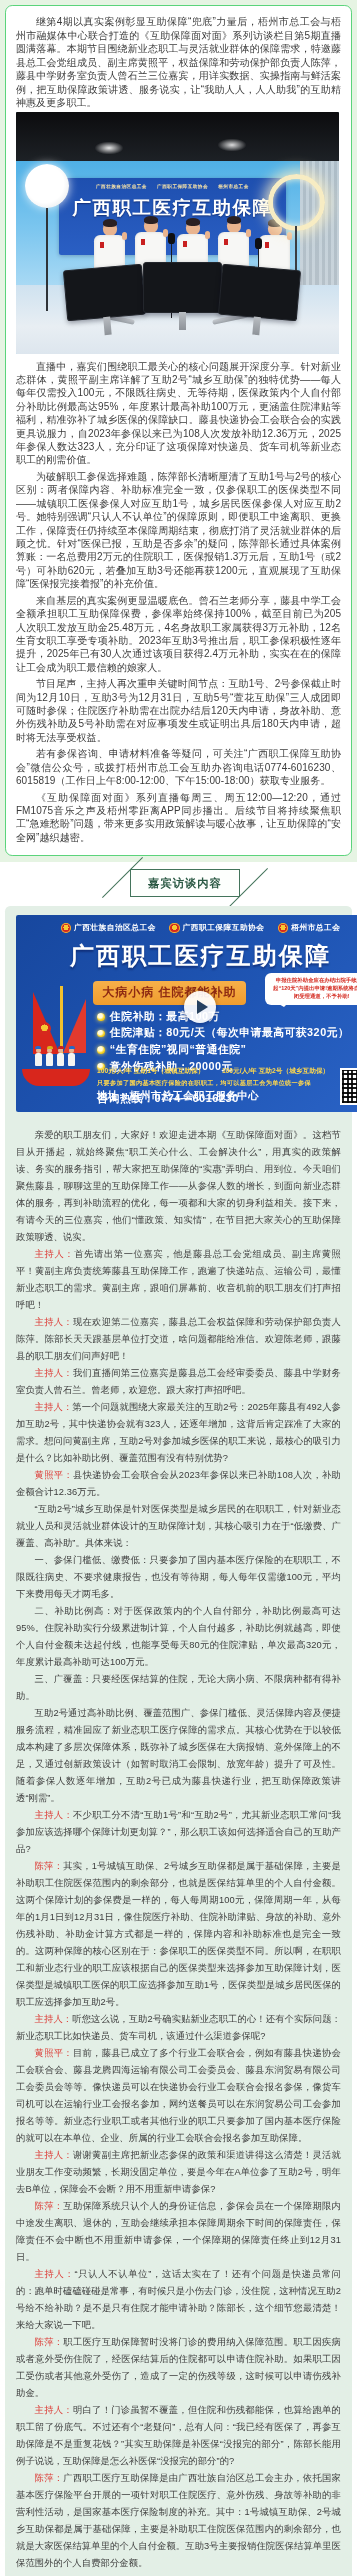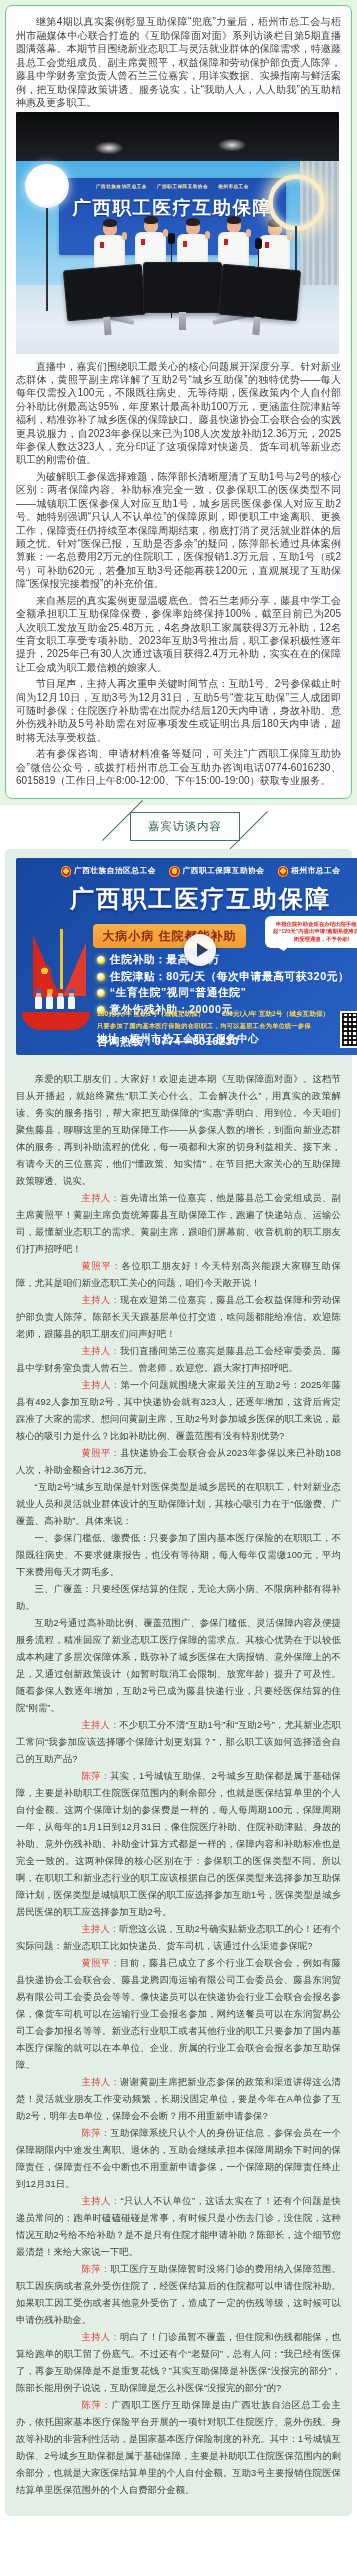--- a/index.html
+++ b/index.html
@@ -58,21 +58,21 @@
   .softbox{position:absolute;left:9.3px;top:52px;width:44px;height:44px;border-radius:50%;
     background:radial-gradient(circle at 45% 45%,#ffffff 0 55%,#d8dde2 100%);box-shadow:0 0 9.3px rgba(255,255,255,.8);}
   .softbox:after{content:"";position:absolute;left:50%;top:44px;width:2.1px;height:103px;margin-left:-1px;background:#2f3338;}
   .mic{position:absolute;width:1.5px;height:77px;background:#1c1e22;}
   .mic:before{content:"";position:absolute;left:-2.6px;top:-8.2px;width:6.7px;height:10.3px;background:#0e0f12;border-radius:3.1px;}
 
   
   .label-wrap{background:#ffffff;padding:7.2px 0 8.2px 0;display:flex;justify-content:center;}
   .section-label{
     position:relative;border:1px solid #43745b;color:#2c5a45;background:#fdfffd;
-    font-size:11.3px;font-weight:normal;letter-spacing:1px;padding:5.7px 17.5px;margin-left:13px;
+    font-size:11.3px;font-weight:bold;letter-spacing:1px;padding:5.7px 17.5px;margin-left:13px;
   }
   .section-label .diag{position:absolute;width:57px;height:0;border-top:1px solid #43745b;transform:rotate(-45deg);}
   .section-label .diag.l{left:-37px;top:7.2px;}
   .section-label .diag.r{right:-37px;bottom:7.2px;}
 
   
   .card-green{
     background:#e3efe6;margin:0 5.2px;border-radius:5.2px;
     padding:9.3px 10.8px 17.5px 10.8px;box-sizing:border-box;position:relative;
   }
@@ -117,21 +117,21 @@
   .po-play{position:absolute;left:50%;top:76px;width:32px;height:32px;margin-left:-16px;border-radius:50%;
     background:rgba(255,255,255,.92);box-shadow:0 1px 5.2px rgba(0,0,40,.4);cursor:pointer;}
   .po-play:after{content:"";position:absolute;left:13px;top:8.8px;border-style:solid;border-width:7.2px 0 7.2px 11.3px;border-color:transparent transparent transparent #27415f;}
 
   
   .transcript{margin-top:15.5px;}
   .transcript p{
     margin:0;font-size:9.3px;line-height:17px;color:#3d3d3d;
     text-align:justify;text-indent:2em;letter-spacing:0.1px;
   }
-  .speaker{color:#dd3b36;margin-left:47px;}
+  .speaker{color:#dd3b36;}
 </style>
 </head>
 <body>
 
 <div class="page">
 
   <div class="section-top">
     <div class="card-main">
       <div class="intro">
           <p>继第4期以真实案例彰显互助保障“兜底”力量后，梧州市总工会与梧州市融媒体中心联合打造的《互助保障面对面》系列访谈栏目第5期直播圆满落幕。本期节目围绕新业态职工与灵活就业群体的保障需求，特邀藤县总工会党组成员、副主席黄照平，权益保障和劳动保护部负责人陈萍，藤县中学财务室负责人曾石兰三位嘉宾，用详实数据、实操指南与鲜活案例，把互助保障政策讲透、服务说实，让“我助人人，人人助我”的互助精神惠及更多职工。</p>
@@ -190,21 +190,22 @@
         <div class="monitor" style="left:49px;top:155px;transform:rotate(-5deg);"></div>
         <div class="monitor" style="left:127px;top:150px;"></div>
         <div class="monitor" style="left:204px;top:155px;transform:rotate(5deg);"></div>
       </div>
 
       <div class="intro">
           <p>直播中，嘉宾们围绕职工最关心的核心问题展开深度分享。针对新业态群体，黄照平副主席详解了互助2号“城乡互助保”的独特优势——每人每年仅需投入100元，不限既往病史、无等待期，医保政策内个人自付部分补助比例最高达95%，年度累计最高补助100万元，更涵盖住院津贴等福利，精准弥补了城乡医保的保障缺口。藤县快递协会工会联合会的实践更具说服力，自2023年参保以来已为108人次发放补助12.36万元，2025年参保人数达323人，充分印证了这项保障对快递员、货车司机等新业态职工的刚需价值。</p>
           <p>为破解职工参保选择难题，陈萍部长清晰厘清了互助1号与2号的核心区别：两者保障内容、补助标准完全一致，仅参保职工的医保类型不同——城镇职工医保参保人对应互助1号，城乡居民医保参保人对应互助2号。她特别强调“只认人不认单位”的保障原则，即便职工中途离职、更换工作，保障责任仍持续至本保障周期结束，彻底打消了灵活就业群体的后顾之忧。针对“医保已报，互助是否多余”的疑问，陈萍部长通过具体案例算账：一名总费用2万元的住院职工，医保报销1.3万元后，互助1号（或2号）可补助620元，若叠加互助3号还能再获1200元，直观展现了互助保障“医保报完接着报”的补充价值。</p>
           <p>来自基层的真实案例更显温暖底色。曾石兰老师分享，藤县中学工会全额承担职工互助保障保费，参保率始终保持100%，截至目前已为205人次职工发放互助金25.48万元，4名身故职工家属获得3万元补助，12名生育女职工享受专项补助。2023年互助3号推出后，职工参保积极性逐年提升，2025年已有30人次通过该项目获得2.4万元补助，实实在在的保障让工会成为职工最信赖的娘家人。</p>
           <p>节目尾声，主持人再次重申关键时间节点：互助1号、2号参保截止时间为12月10日，互助3号为12月31日，互助5号“萱花互助保”三人成团即可随时参保；住院医疗补助需在出院办结后120天内申请，身故补助、意外伤残补助及5号补助需在对应事项发生或证明出具后180天内申请，超时将无法享受权益。</p>
-          <p>若有参保咨询、申请材料准备等疑问，可关注“广西职工保障互助协会”微信公众号，或拨打梧州市总工会互助办咨询电话0774-6016230、6015819（工作日上午8:00-12:00、下午15:00-19:00）获取专业服务。</p>
+          <p>若有参保咨询、申请材料准备等疑问，可关注“广西职工保障互助协会”微信公众号，或拨打梧州市总工会互助办咨询电话0774-6016230、6015819（工作日上午8:00-12:00、下午15:00-18:00）获取专业服务。</p>
+          <p>《互助保障面对面》系列直播每周三、周五12:00—12:20，通过FM1075音乐之声及梧州零距离APP同步播出。后续节目将持续聚焦职工“急难愁盼”问题，带来更多实用政策解读与暖心故事，让互助保障的“安全网”越织越密。</p>
         </div>
     </div>
   </div>
 
   <div class="label-wrap">
     <div class="section-label">
       <span class="diag l"></span>
       <span>嘉宾访谈内容</span>
       <span class="diag r"></span>
     </div>
@@ -267,29 +268,29 @@
           <div class="crew c3" style="left:38px;"></div>
           <div class="crew c1" style="left:49px;"></div>
         <div class="hull"></div>
       </div>
       <div class="po-play"></div>
     </div>
 
     <div class="transcript">
         <p>亲爱的职工朋友们，大家好！欢迎走进本期《互助保障面对面》。这档节目从开播起，就始终聚焦“职工关心什么、工会解决什么”，用真实的政策解读、务实的服务指引，帮大家把互助保障的“实惠”弄明白、用到位。今天咱们聚焦藤县，聊聊这里的互助保障工作——从参保人数的增长，到面向新业态群体的服务，再到补助流程的优化，每一项都和大家的切身利益相关。接下来，有请今天的三位嘉宾，他们“懂政策、知实情”，在节目把大家关心的互助保障政策聊透、说实。</p>
         <p><span class="speaker">主持人：</span>首先请出第一位嘉宾，他是藤县总工会党组成员、副主席黄照平！黄副主席负责统筹藤县互助保障工作，跑遍了快递站点、运输公司，最懂新业态职工的需求。黄副主席，跟咱们屏幕前、收音机前的职工朋友们打声招呼吧！</p>
-        <p><span class="speaker">黄照平：</span>各位职工朋友好！今天特别高兴能跟大家聊互助保障，尤其是咱们新业态职工关心的问题，咱们今天敞开说！</p>
         <p><span class="speaker">主持人：</span>现在欢迎第二位嘉宾，藤县总工会权益保障和劳动保护部负责人陈萍。陈部长天天跟基层单位打交道，啥问题都能给准信。欢迎陈老师，跟藤县的职工朋友们问声好吧！</p>
         <p><span class="speaker">主持人：</span>我们直播间第三位嘉宾是藤县总工会经审委委员、藤县中学财务室负责人曾石兰。曾老师，欢迎您。跟大家打声招呼吧。</p>
         <p><span class="speaker">主持人：</span>第一个问题就围绕大家最关注的互助2号：2025年藤县有492人参加互助2号，其中快递协会就有323人，还逐年增加，这背后肯定踩准了大家的需求。想问问黄副主席，互助2号对参加城乡医保的职工来说，最核心的吸引力是什么？比如补助比例、覆盖范围有没有特别优势?</p>
         <p><span class="speaker">黄照平：</span>县快递协会工会联合会从2023年参保以来已补助108人次，补助金额合计12.36万元。</p>
         <p>“互助2号”城乡互助保是针对医保类型是城乡居民的在职职工，针对新业态就业人员和灵活就业群体设计的互助保障计划，其核心吸引力在于“低缴费、广覆盖、高补助”。具体来说：</p>
         <p>一、参保门槛低、缴费低：只要参加了国内基本医疗保险的在职职工，不限既往病史、不要求健康报告，也没有等待期，每人每年仅需缴100元，平均下来费用每天才两毛多。</p>
+        <p>二、补助比例高：对于医保政策内的个人自付部分，补助比例最高可达95%。住院补助实行分级累进制计算，个人自付越多，补助比例就越高，即使个人自付金额未达起付线，也能享受每天80元的住院津贴，单次最高320元，年度累计最高补助可达100万元。</p>
         <p>三、广覆盖：只要经医保结算的住院，无论大病小病、不限病种都有得补助。</p>
-        <p>互助2号通过高补助比例、覆盖范围广、参保门槛低、灵活保障内容及便捷服务流程，精准回应了新业态职工医疗保障的需求点。其核心优势在于以较低成本构建了多层次保障体系，既弥补了城乡医保在大病报销、意外保障上的不足，又通过创新政策设计（如暂时取消工会限制、放宽年龄）提升了可及性。随着参保人数逐年增加，互助2号已成为藤县快递行业，只要经医保结算的住院“刚需”。</p>
+        <p>互助2号通过高补助比例、覆盖范围广、参保门槛低、灵活保障内容及便捷服务流程，精准回应了新业态职工医疗保障的需求点。其核心优势在于以较低成本构建了多层次保障体系，既弥补了城乡医保在大病报销、意外保障上的不足，又通过创新政策设计（如暂时取消工会限制、放宽年龄）提升了可及性。随着参保人数逐年增加，互助2号已成为藤县快递行业，把互助保障政策讲透“刚需”。</p>
         <p><span class="speaker">主持人：</span>不少职工分不清“互助1号”和“互助2号”，尤其新业态职工常问“我参加应该选择哪个保障计划更划算？”，那么职工该如何选择适合自己的互助产品?</p>
         <p><span class="speaker">陈萍：</span>其实，1号城镇互助保、2号城乡互助保都是属于基础保障，主要是补助职工住院医保范围内的剩余部分，也就是医保结算单里的个人自付金额。这两个保障计划的参保费是一样的，每人每周期100元，保障周期一年，从每年的1月1日到12月31日，像住院医疗补助、住院补助津贴、身故的补助、意外伤残补助、补助金计算方式都是一样的，保障内容和补助标准也是完全一致的。这两种保障的核心区别在于：参保职工的医保类型不同。所以啊，在职职工和新业态行业的职工应该根据自己的医保类型来选择参加互助保障计划，医保类型是城镇职工医保的职工应选择参加互助1号，医保类型是城乡居民医保的职工应选择参加互助2号。</p>
         <p><span class="speaker">主持人：</span>听您这么说，互助2号确实贴新业态职工的心！还有个实际问题：新业态职工比如快递员、货车司机，该通过什么渠道参保呢?</p>
         <p><span class="speaker">黄照平：</span>目前，藤县已成立了多个行业工会联合会，例如有藤县快递协会工会联合会、藤县龙腾四海运输有限公司工会委员会、藤县东润贸易有限公司工会委员会等等。像快递员可以在快递协会行业工会联合会报名参保，像货车司机可以在运输行业工会报名参加，网约送餐员可以在东润贸易公司工会参加报名等等。新业态行业职工或者其他行业的职工只要参加了国内基本医疗保险的就可以在本单位、企业、所属的行业工会联合会报名参加互助保障。</p>
         <p><span class="speaker">主持人：</span>谢谢黄副主席把新业态参保的政策和渠道讲得这么清楚！灵活就业朋友工作变动频繁，长期没固定单位，要是今年在A单位参了互助2号，明年去B单位，保障会不会断？用不用重新申请参保?</p>
         <p><span class="speaker">陈萍：</span>互助保障系统只认个人的身份证信息，参保会员在一个保障期限内中途发生离职、退休的，互助会继续承担本保障周期余下时间的保障责任，保障责任不会中断也不用重新申请参保，一个保障期的保障责任终止到12月31日。</p>
         <p><span class="speaker">主持人：</span>“只认人不认单位”，这话太实在了！还有个问题是快递员常问的：跑单时磕磕碰碰是常事，有时候只是小伤去门诊，没住院，这种情况互助2号给不给补助？是不是只有住院才能申请补助？陈部长，这个细节您最清楚！来给大家说一下吧。</p>
         <p><span class="speaker">陈萍：</span>职工医疗互助保障暂时没将门诊的费用纳入保障范围。职工因疾病或者意外受伤住院了，经医保结算后的住院都可以申请住院补助。如果职工因工受伤或者其他意外受伤了，造成了一定的伤残等级，这时候可以申请伤残补助金。</p>
         <p><span class="speaker">主持人：</span>明白了！门诊虽暂不覆盖，但住院和伤残都能保，也算给跑单的职工留了份底气。不过还有个“老疑问”，总有人问：“我已经有医保了，再参互助保障是不是重复花钱？”其实互助保障是补医保“没报完的部分”，陈部长能用例子说说，互助保障是怎么补医保“没报完的部分”的?</p>
         <p><span class="speaker">陈萍：</span>广西职工医疗互助保障是由广西壮族自治区总工会主办，依托国家基本医疗保险平台开展的一项针对职工住院医疗、意外伤残、身故等补助的非营利性活动，是国家基本医疗保险制度的补充。其中：1号城镇互助保、2号城乡互助保都是属于基础保障，主要是补助职工住院医保范围内的剩余部分，也就是大家医保结算单里的个人自付金额。互助3号主要报销住院医保结算单里医保范围外的个人自费部分金额。</p>

